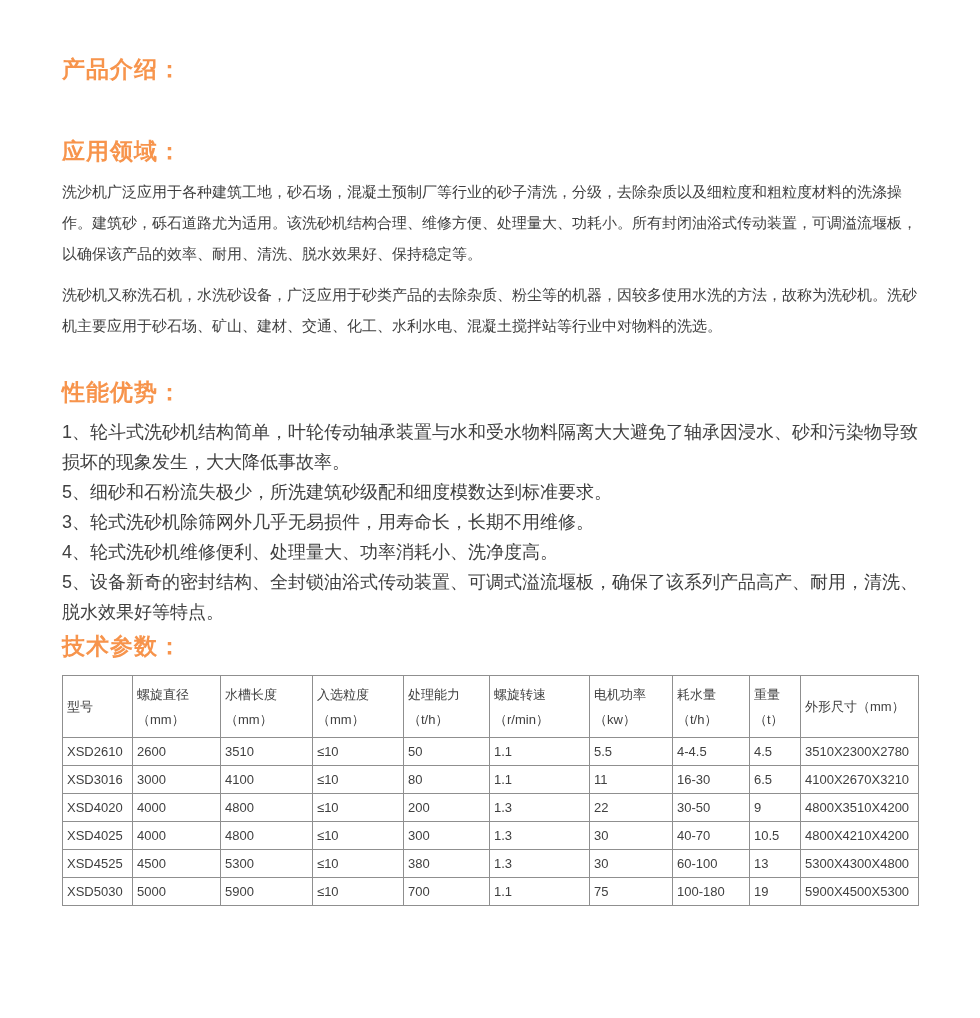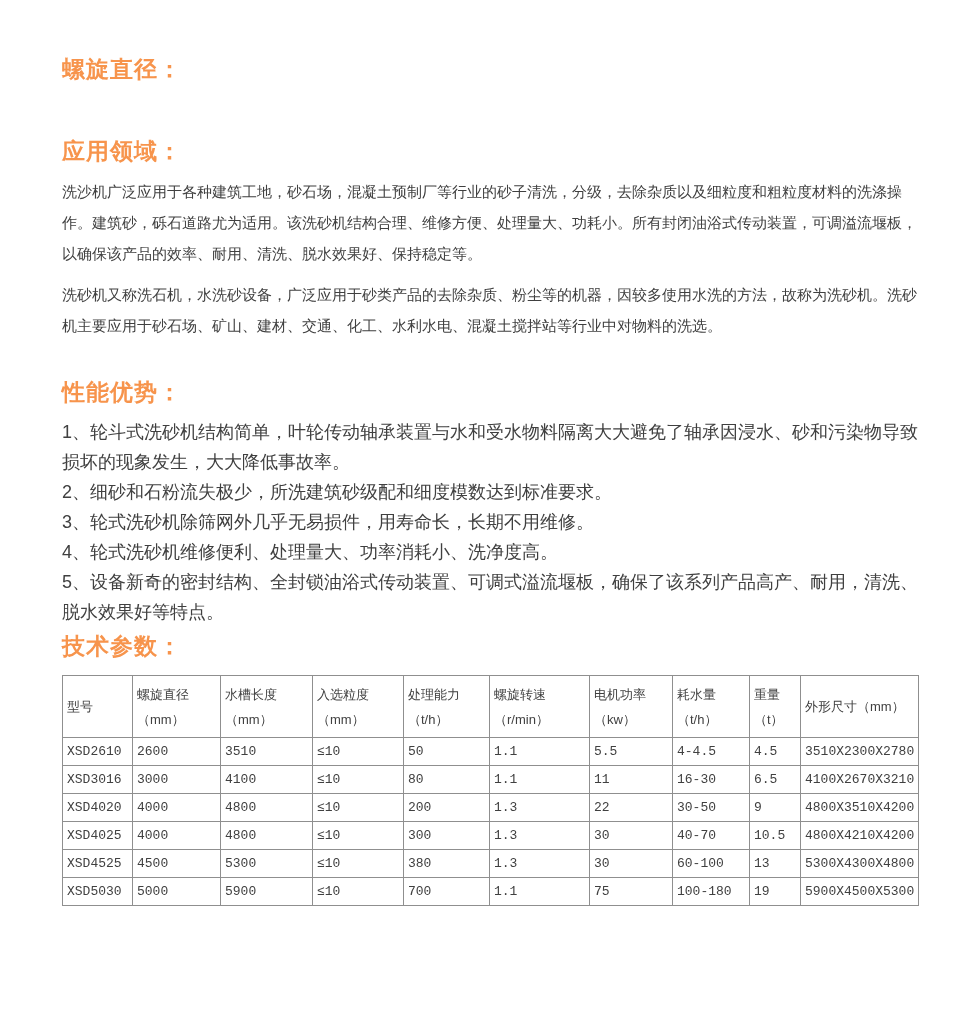--- a/index.html
+++ b/index.html
@@ -62,42 +62,41 @@
     height: 61px;
     vertical-align: middle;
   }
   table.spec th .hl {
     display: block;
     line-height: 25px;
   }
   table.spec td {
     height: 27px;
     vertical-align: middle;
-    font-family: Liberation Mono, monospace;
   }
 </style>
 </head>
 <body>
 
 <div class="page">
 
   <section class="sec-intro">
-    <h2 class="heading">螺旋直径：</h2>
+    <h2 class="heading">产品介绍：</h2>
   </section>
 
   <section class="sec-app">
     <h2 class="heading">应用领域：</h2>
     <p class="para">洗沙机广泛应用于各种建筑工地，砂石场，混凝土预制厂等行业的砂子清洗，分级，去除杂质以及细粒度和粗粒度材料的洗涤操作。建筑砂，砾石道路尤为适用。该洗砂机结构合理、维修方便、处理量大、功耗小。所有封闭油浴式传动装置，可调溢流堰板，以确保该产品的效率、耐用、清洗、脱水效果好、保持稳定等。</p>
     <p class="para">洗砂机又称洗石机，水洗砂设备，广泛应用于砂类产品的去除杂质、粉尘等的机器，因较多使用水洗的方法，故称为洗砂机。洗砂机主要应用于砂石场、矿山、建材、交通、化工、水利水电、混凝土搅拌站等行业中对物料的洗选。</p>
   </section>
 
   <section class="sec-adv">
     <h2 class="heading">性能优势：</h2>
     <p class="para item">1、轮斗式洗砂机结构简单，叶轮传动轴承装置与水和受水物料隔离大大避免了轴承因浸水、砂和污染物导致损坏的现象发生，大大降低事故率。</p>
-    <p class="para item">2、细砂和石粉流失极少，所洗建筑砂级配和细度模数达到标准要求。</p>
+    <p class="para item">5、细砂和石粉流失极少，所洗建筑砂级配和细度模数达到标准要求。</p>
     <p class="para item">3、轮式洗砂机除筛网外几乎无易损件，用寿命长，长期不用维修。</p>
     <p class="para item">4、轮式洗砂机维修便利、处理量大、功率消耗小、洗净度高。</p>
     <p class="para item">5、设备新奇的密封结构、全封锁油浴式传动装置、可调式溢流堰板，确保了该系列产品高产、耐用，清洗、脱水效果好等特点。</p>
   </section>
 
   <section class="sec-specs">
     <h2 class="heading">技术参数：</h2>
 
     <table class="spec">
       <colgroup>

